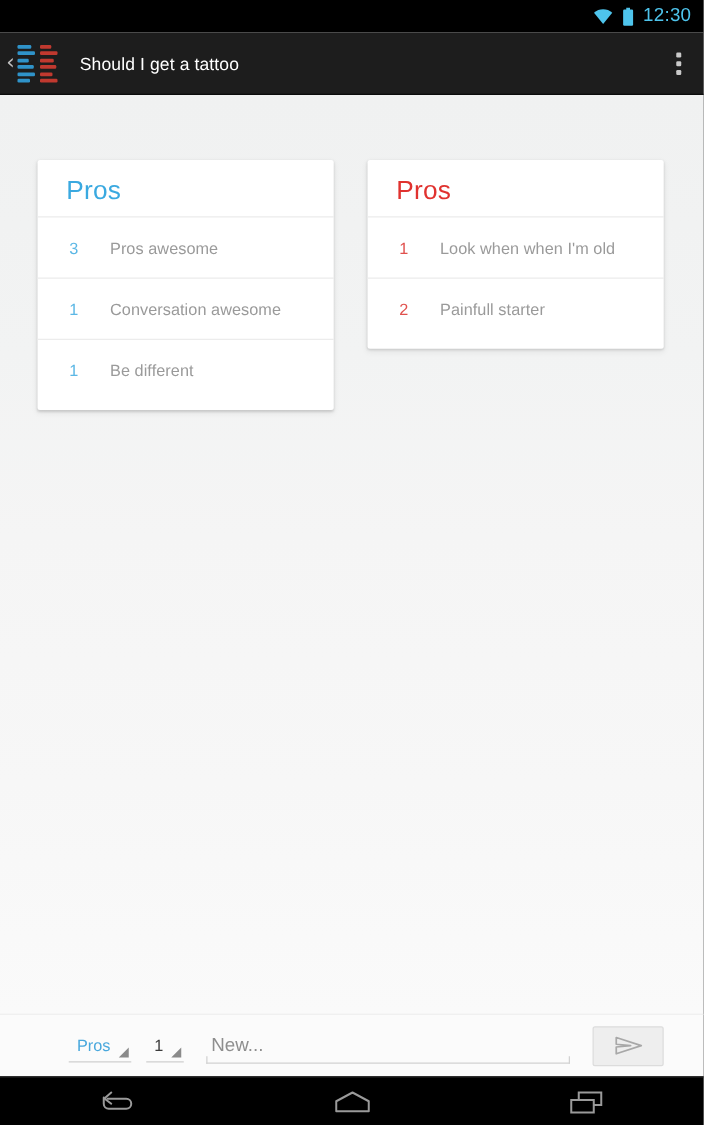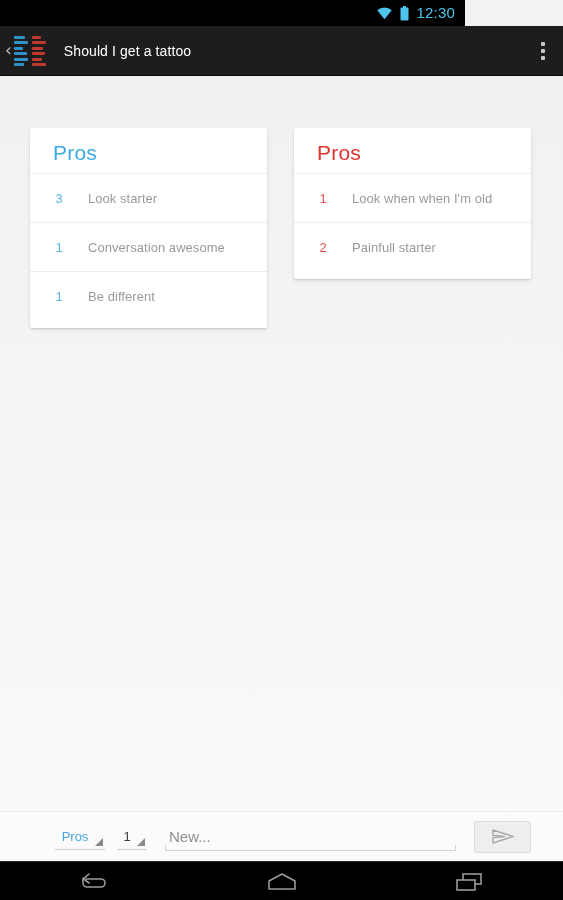--- a/index.html
+++ b/index.html
@@ -16,21 +16,21 @@
     width: 563px;
     height: 900px;
     overflow: hidden;
     background: #f1f2f2;
   }
 
   
   .status-bar {
     position: absolute;
     left: 0; top: 0;
-    width: 465px; height: 26px;
+    width: 563px; height: 26px;
     background: #000000;
     display: flex;
     align-items: center;
     justify-content: flex-end;
     padding-right: 10px;
     box-sizing: border-box;
   }
   .status-icons {
     display: flex;
     align-items: center;
@@ -332,21 +332,21 @@
   </div>
 
   <div class="content">
     <div class="cards-row">
 
       <div class="card pros">
         <div class="card-title">Pros</div>
         <div class="card-list">
           <div class="card-item">
             <div class="item-score">3</div>
-            <div class="item-text">Look starter</div>
+            <div class="item-text">Pros awesome</div>
           </div>
           <div class="card-item">
             <div class="item-score">1</div>
             <div class="item-text">Conversation awesome</div>
           </div>
           <div class="card-item">
             <div class="item-score">1</div>
             <div class="item-text">Be different</div>
           </div>
         </div>

